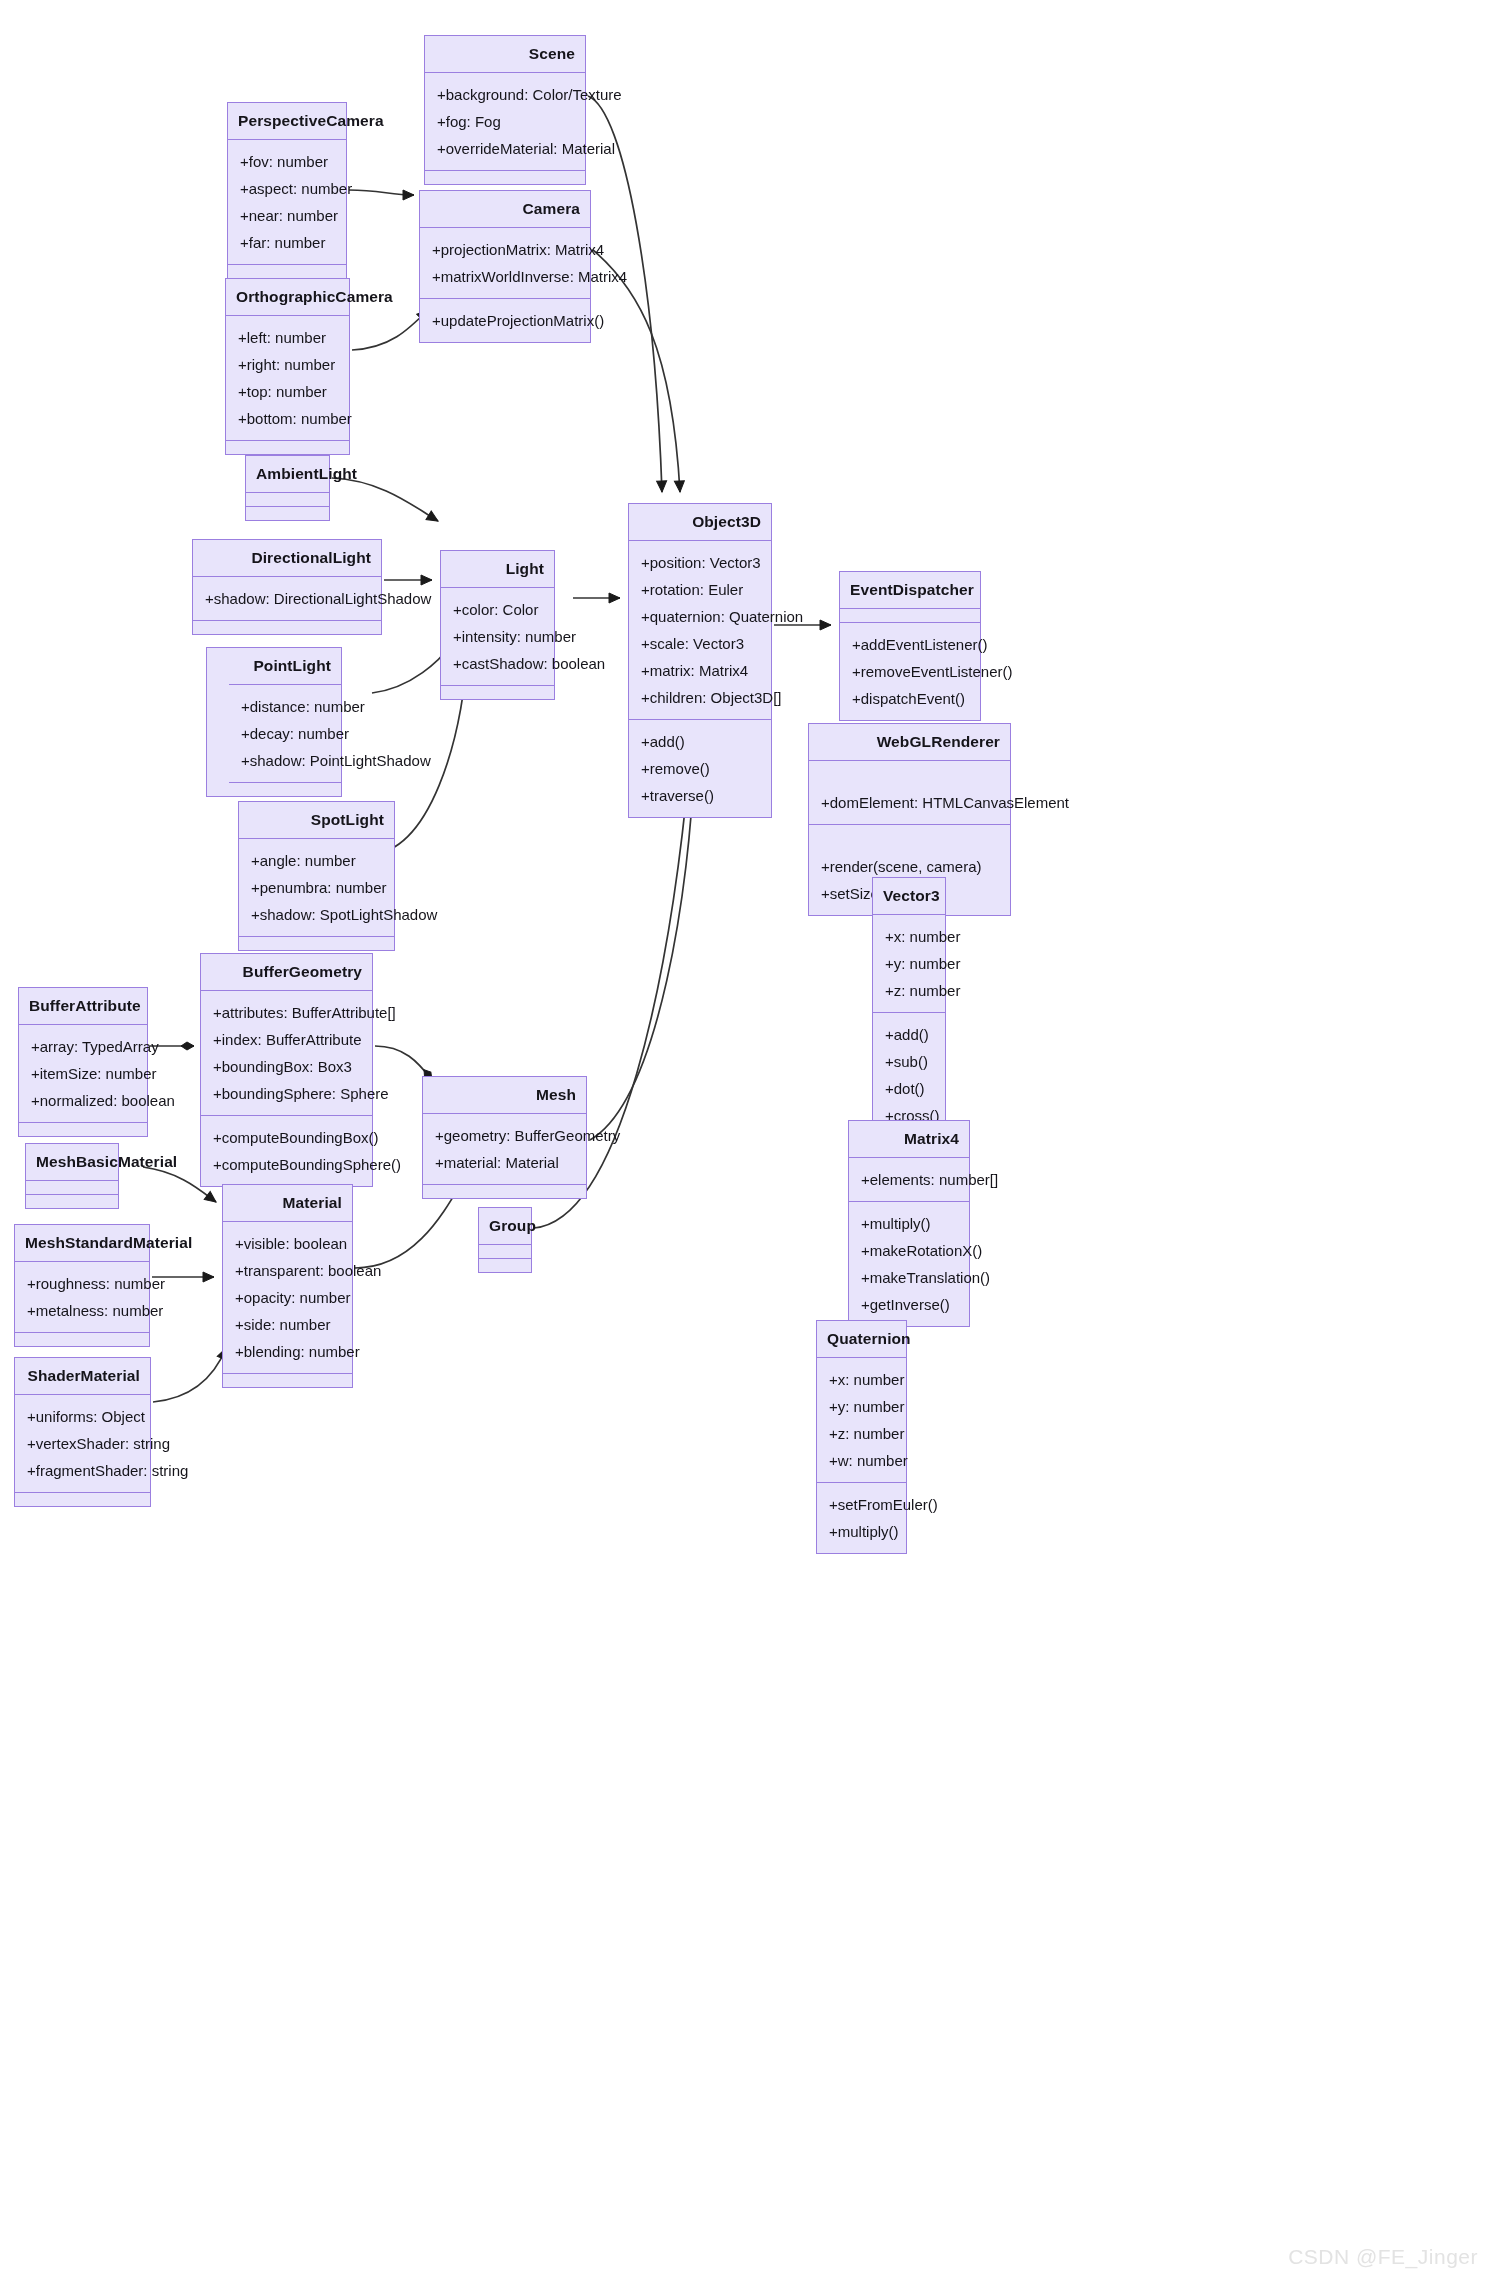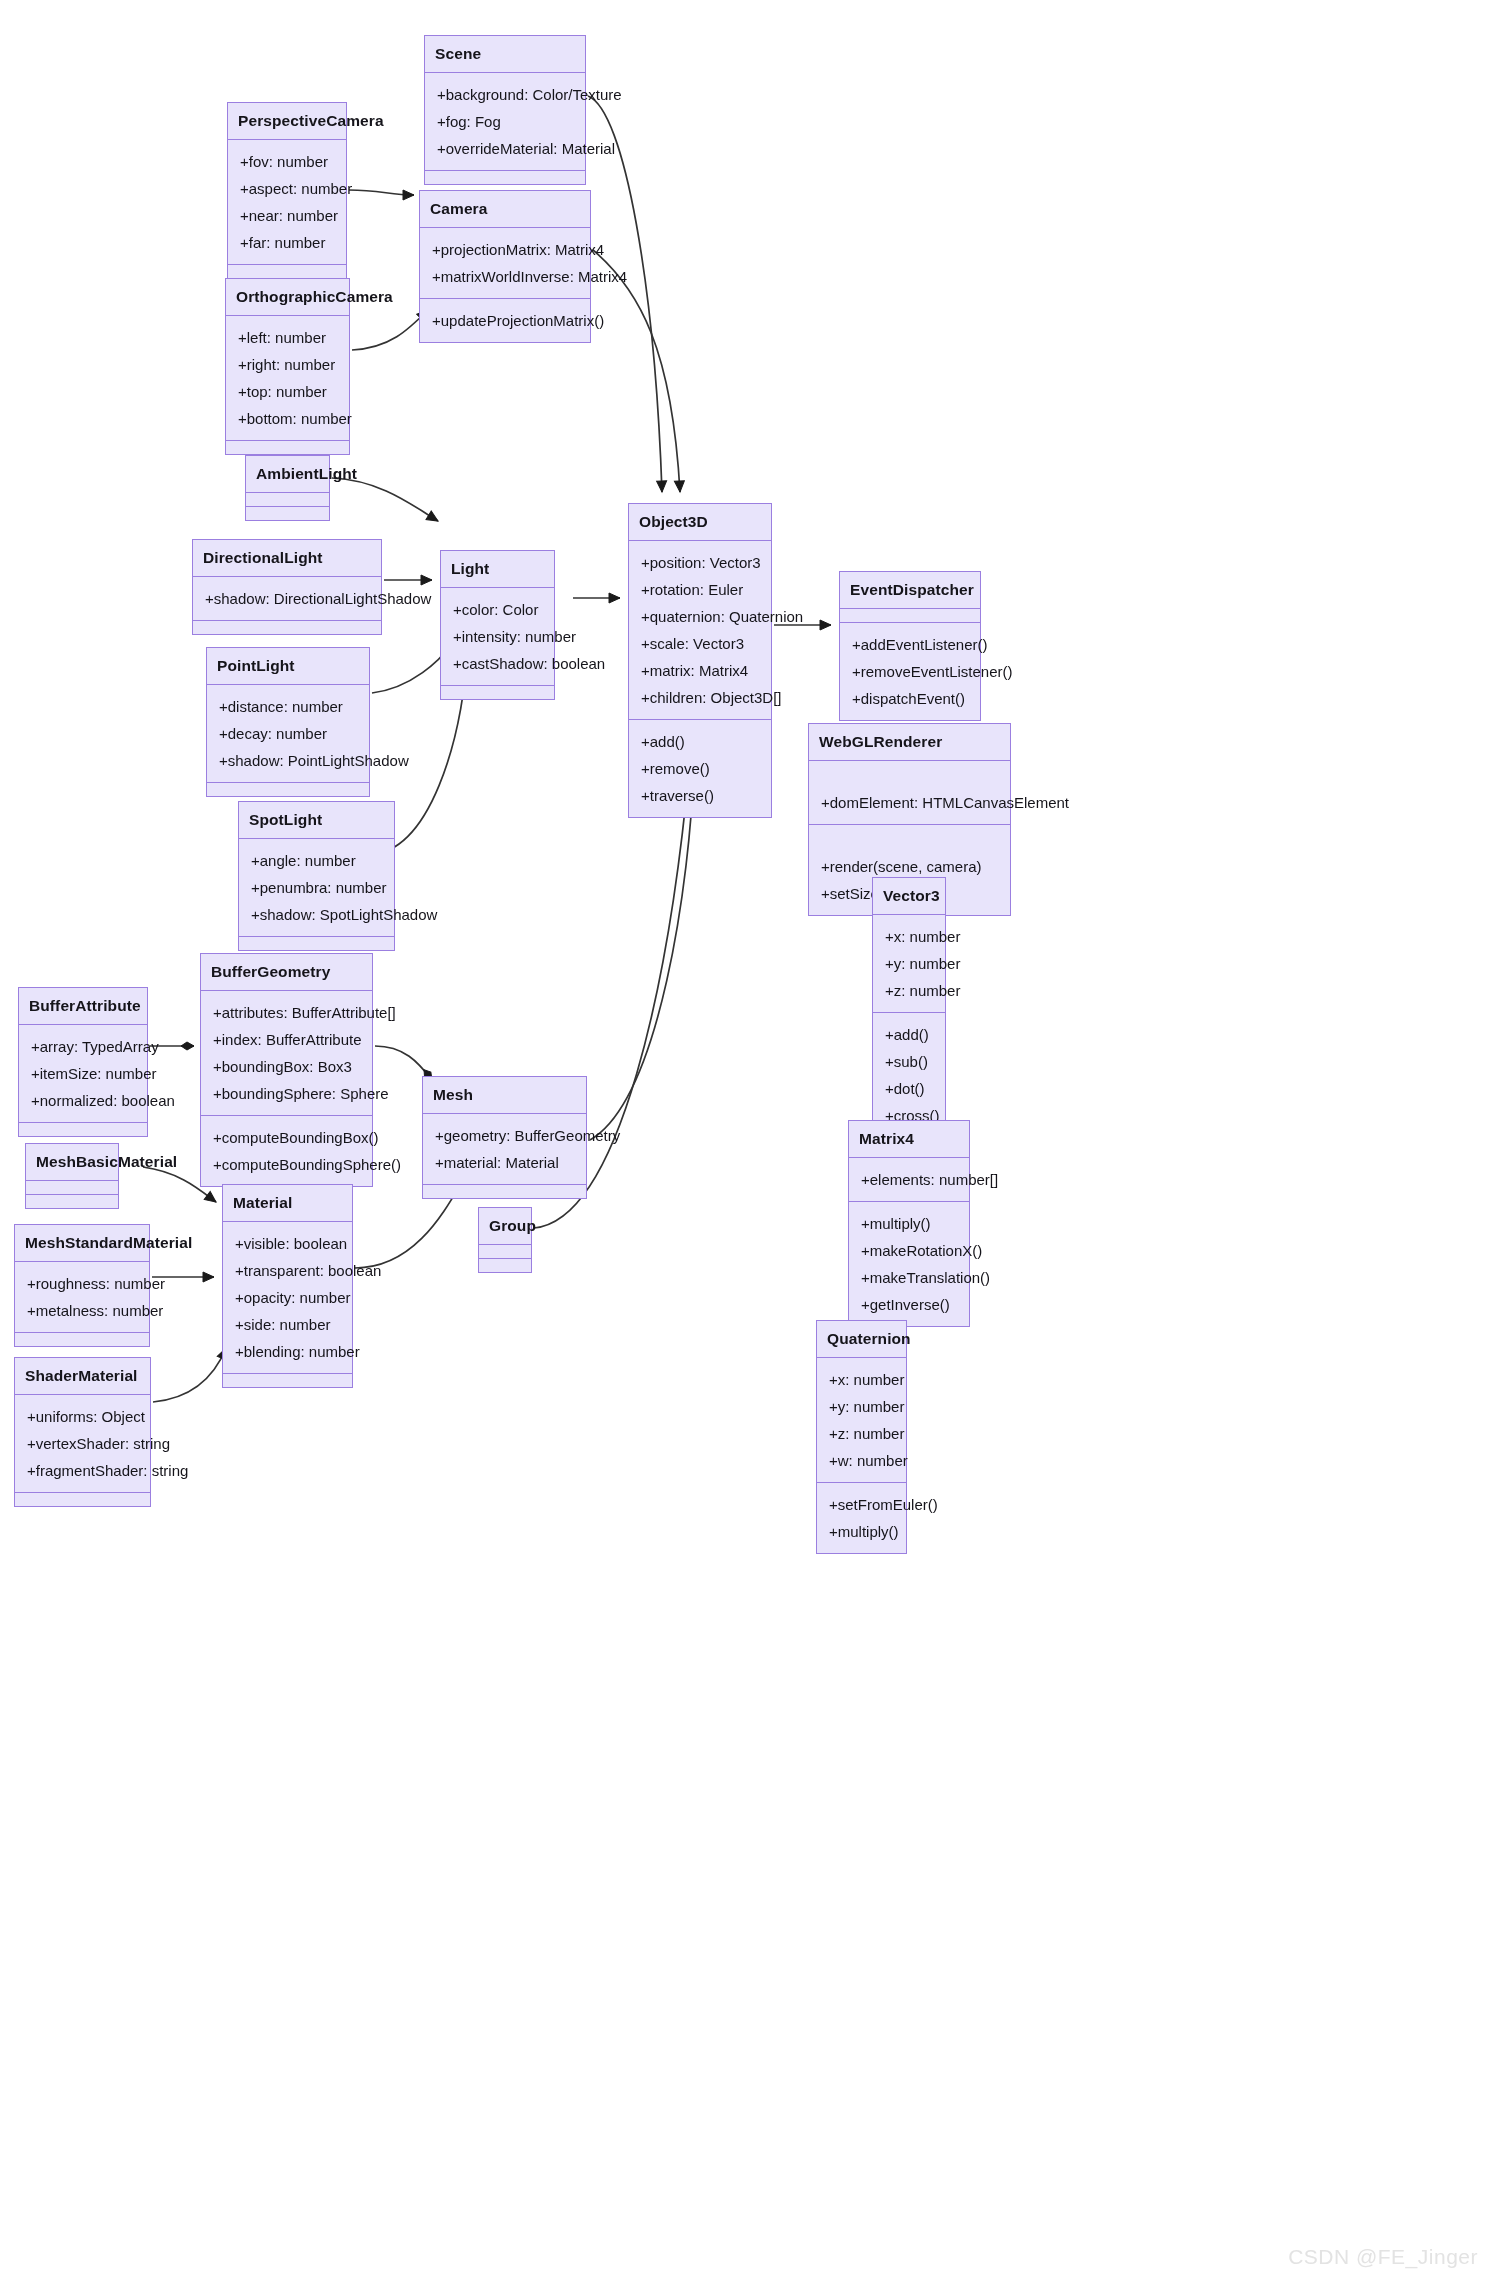--- a/index.html
+++ b/index.html
@@ -27,21 +27,21 @@
   }
   .uml-class {
     position: absolute;
     box-sizing: border-box;
     background: #e8e4fb;
     border: 1.4px solid #9b7fe0;
     display: flex;
     flex-direction: column;
   }
   .uml-title {
-    text-align: left;
+    text-align: right;
     font-weight: bold;
     font-size: 15.5px;
     color: #15141a;
     padding: 9px 10px 9px 10px;
     border-bottom: 1.4px solid #9b7fe0;
     letter-spacing: 0.1px;
   }
   .uml-compartment {
     padding: 8px 10px 8px 10px;
     border-bottom: 1.4px solid #9b7fe0;
@@ -178,21 +178,21 @@
       </div>
       <div class="uml-class" style="left: 440px; top: 550px; width: 115px;">
         <div class="uml-title">Light</div>
         <div class="uml-compartment">
           <div class="uml-member">+color: Color</div>
           <div class="uml-member">+intensity: number</div>
           <div class="uml-member">+castShadow: boolean</div>
         </div>
         <div class="uml-compartment empty"></div>
       </div>
-      <div class="uml-class" style="left: 206px; top: 647px; width: 164px;">
+      <div class="uml-class" style="left: 206px; top: 647px; width: 136px; padding-left: 22px;">
         <div class="uml-title">PointLight</div>
         <div class="uml-compartment">
           <div class="uml-member">+distance: number</div>
           <div class="uml-member">+decay: number</div>
           <div class="uml-member">+shadow: PointLightShadow</div>
         </div>
         <div class="uml-compartment empty"></div>
       </div>
       <div class="uml-class" style="left: 210px; top: 801px; width: 157px; margin-left: 28px;">
         <div class="uml-title">SpotLight</div>

